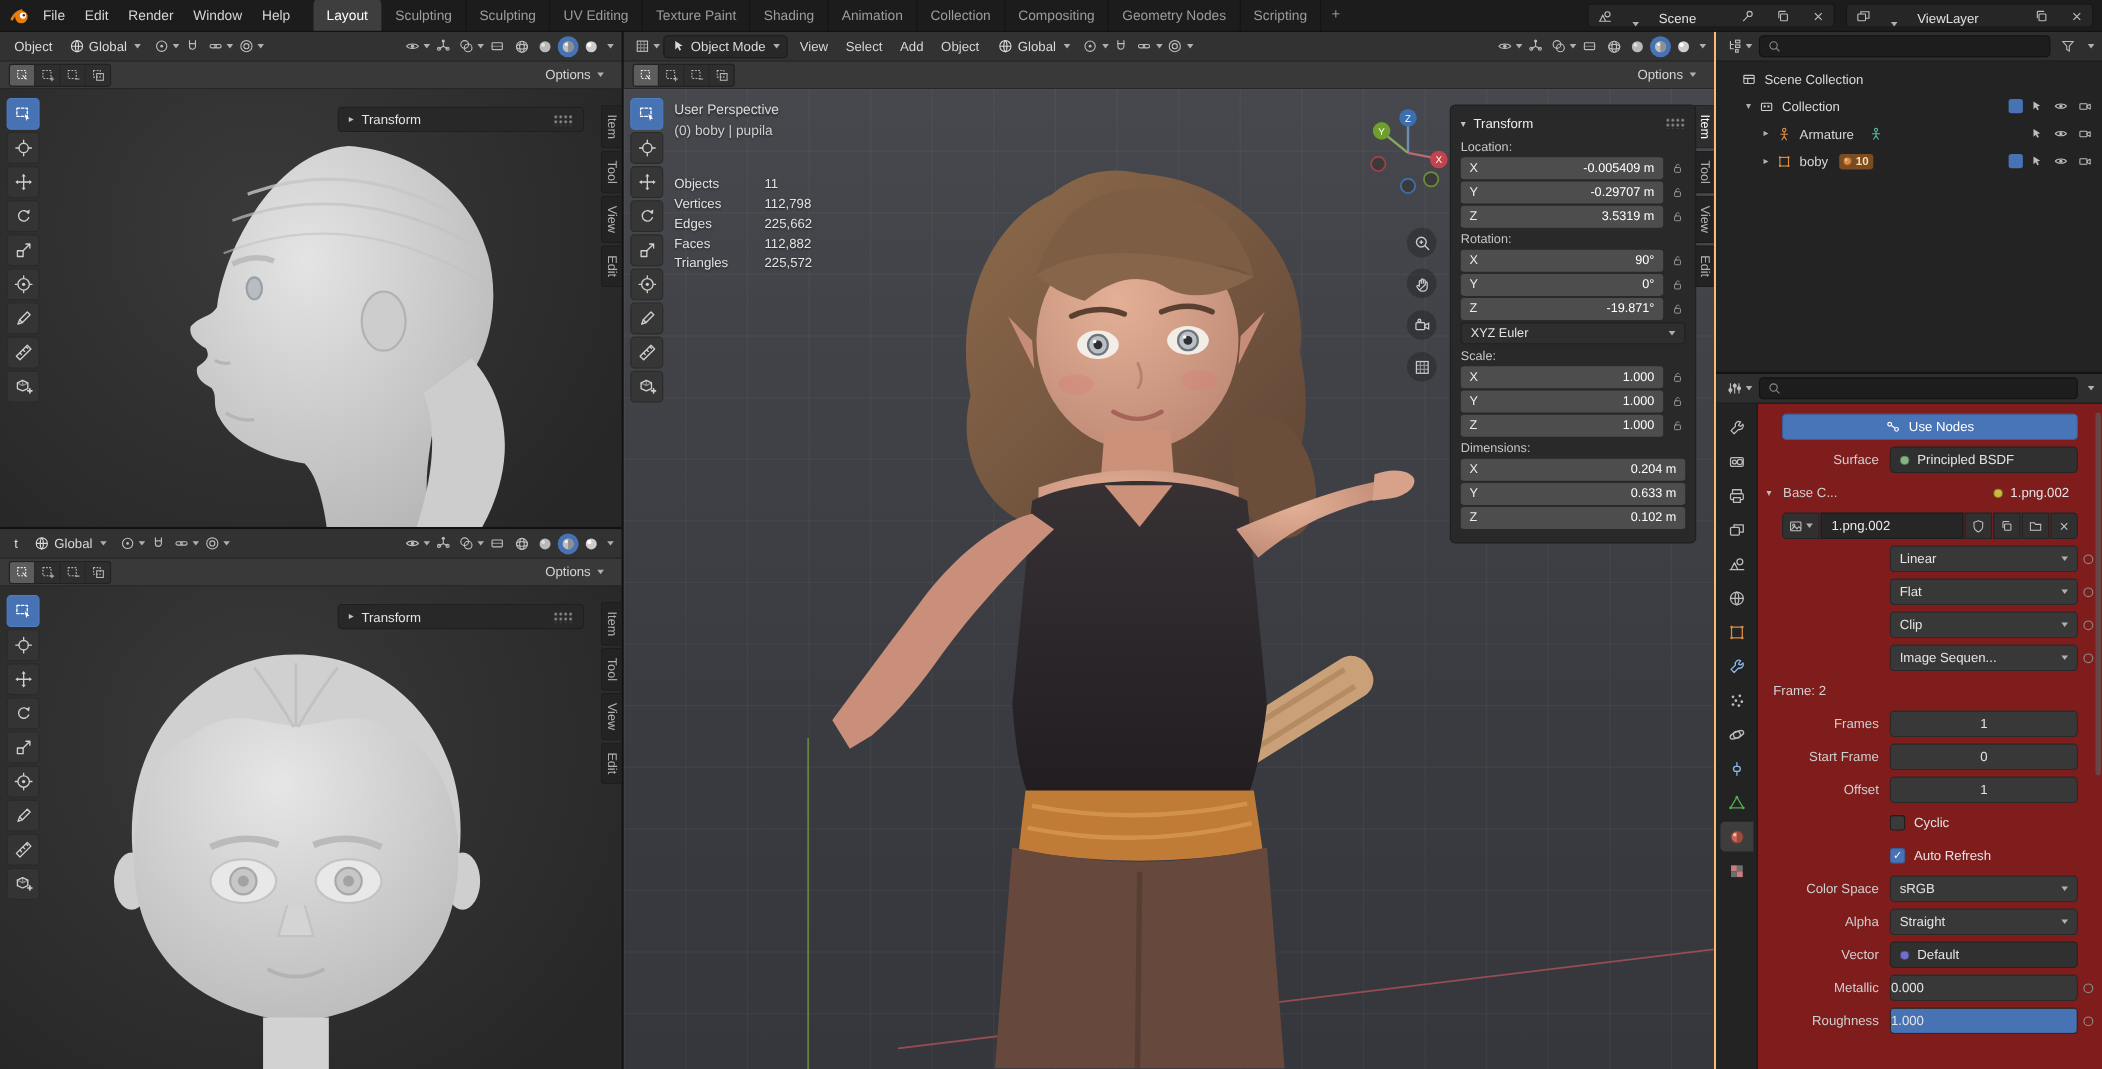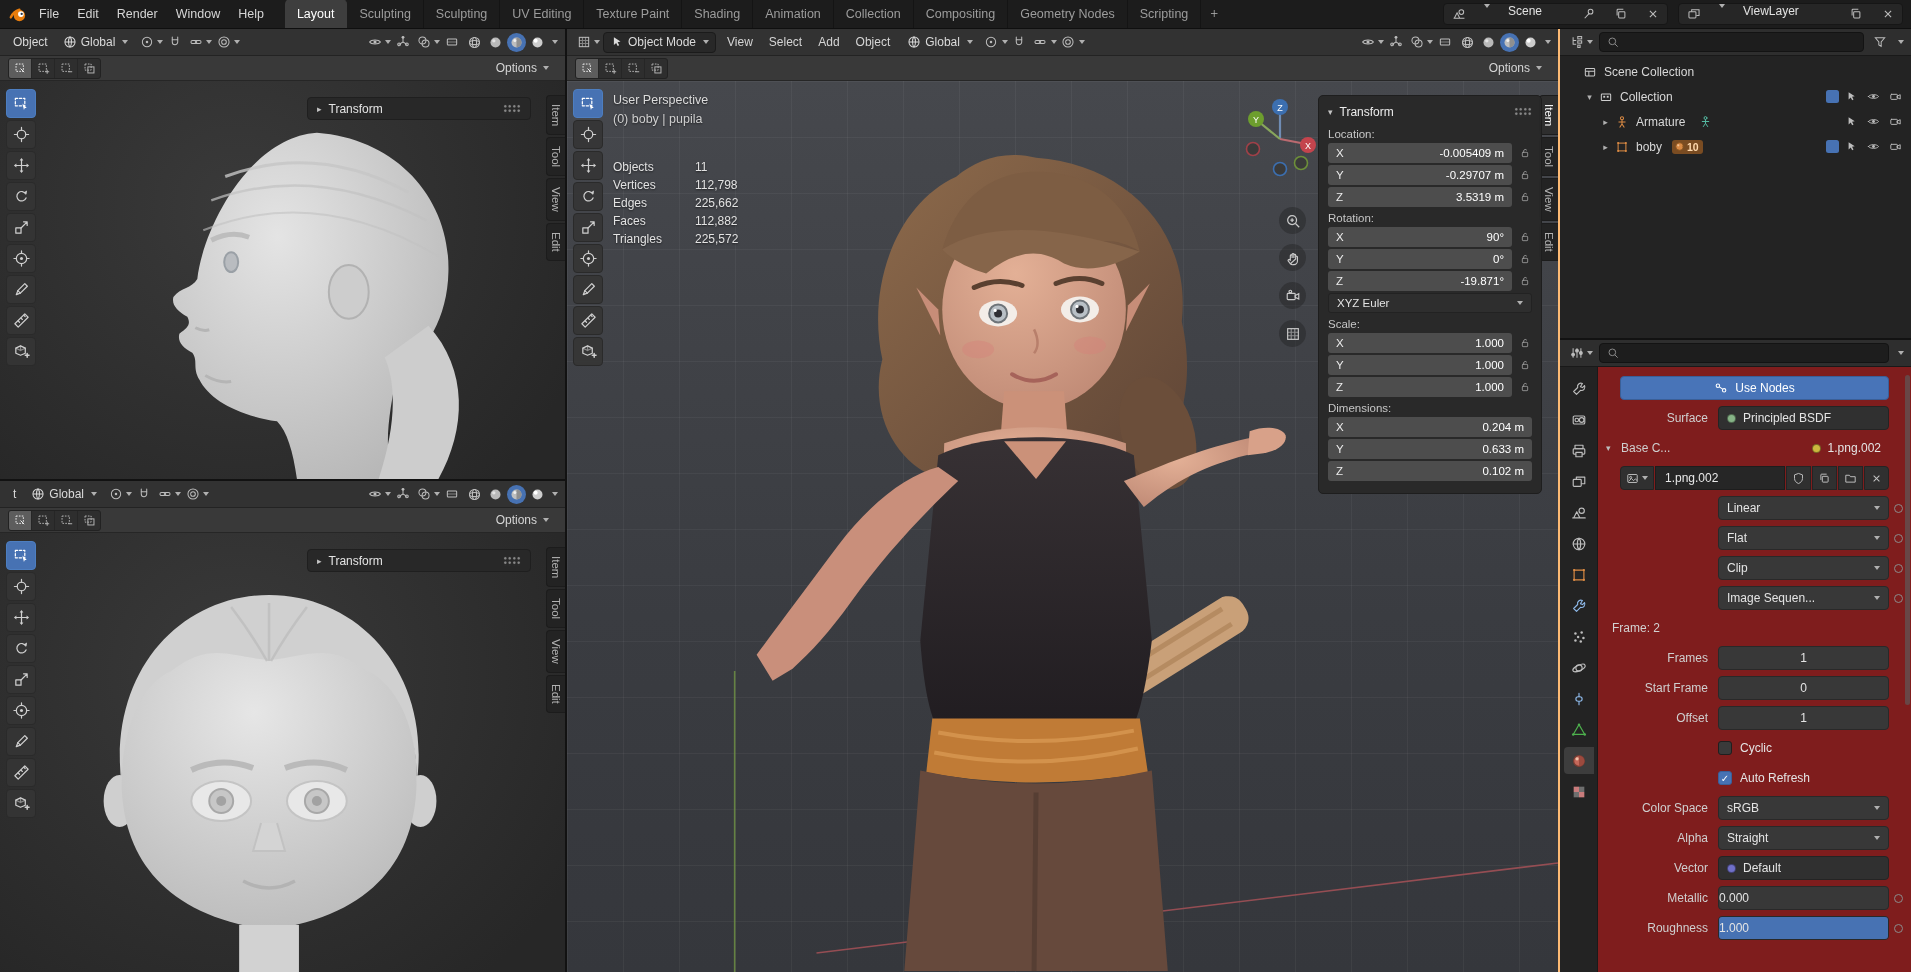--- a/index.html
+++ b/index.html
@@ -14,21 +14,21 @@
 
 #topbar{height:29px;display:flex;align-items:center;background:#1c1c1c;border-bottom:1px solid #0f0f0f;padding:0 8px 0 6px}
 .blogo{width:22px;height:22px;display:flex;align-items:center;justify-content:center;margin-right:2px}
 #topbar-menus{display:flex;height:100%;align-items:center}
 .menu-item{display:flex;align-items:center;height:100%;padding:0 9px;color:#d5d5d5;font-size:12.5px}
 #ws-tabs{display:flex;height:100%;margin-left:12px;align-items:flex-end}
 .ws-tab{display:flex;align-items:center;height:29px;padding:0 12px;color:#9c9c9c;font-size:12.5px;border-right:1px solid #141414}
 .ws-tab.active{background:#3e3e3e;color:#ffffff;border-radius:5px 5px 0 0;border-right-color:#3e3e3e}
 .ws-add{display:flex;align-items:center;justify-content:center;width:26px;height:29px;color:#b5b5b5;background:none;border:none;font-size:14px;font-family:in Cherit}
 .topbar-right{margin-left:auto;display:flex;gap:10px;align-items:center}
-.db-widget{display:flex;align-items:flex-start;height:22px;background:#262626;border:1px solid #161616;border-radius:4px;padding:0 5px;gap:13px;min-width:225px}
+.db-widget{display:flex;align-items:flex-end;height:22px;background:#262626;border:1px solid #161616;border-radius:4px;padding:0 5px;gap:13px;min-width:225px}
 .db-widget .dblbl{flex:1;color:#e2e2e2;padding:0 5px}
 .ibtn{display:flex;align-items:center;justify-content:center;width:19px;height:19px;color:#bdbdbd;border-radius:3px;flex:none}
 .ibtn svg{width:14px;height:14px}
 .ibtn.sm svg{width:13px;height:13px}
 .hgroup{display:flex;align-items:center;flex:none}
 
 
 #main{display:flex;height:943px}
 #left-col{width:567px;display:flex;flex-direction:column;border-right:2px solid #121212}
 #vp-lt{height:452px;border-bottom:2px solid #121212}

